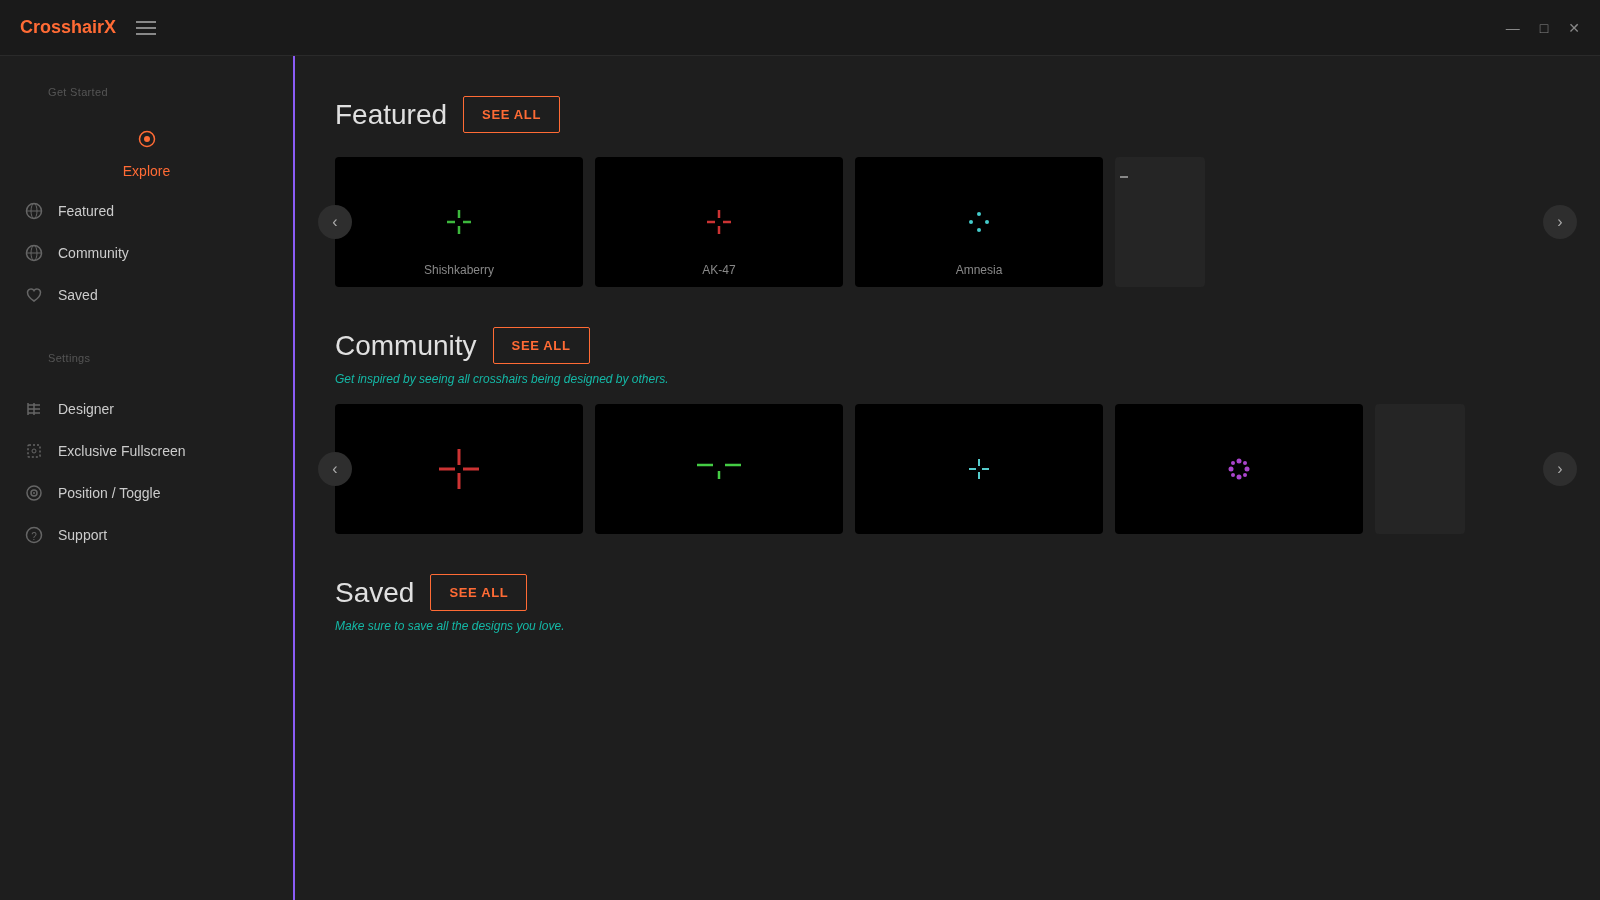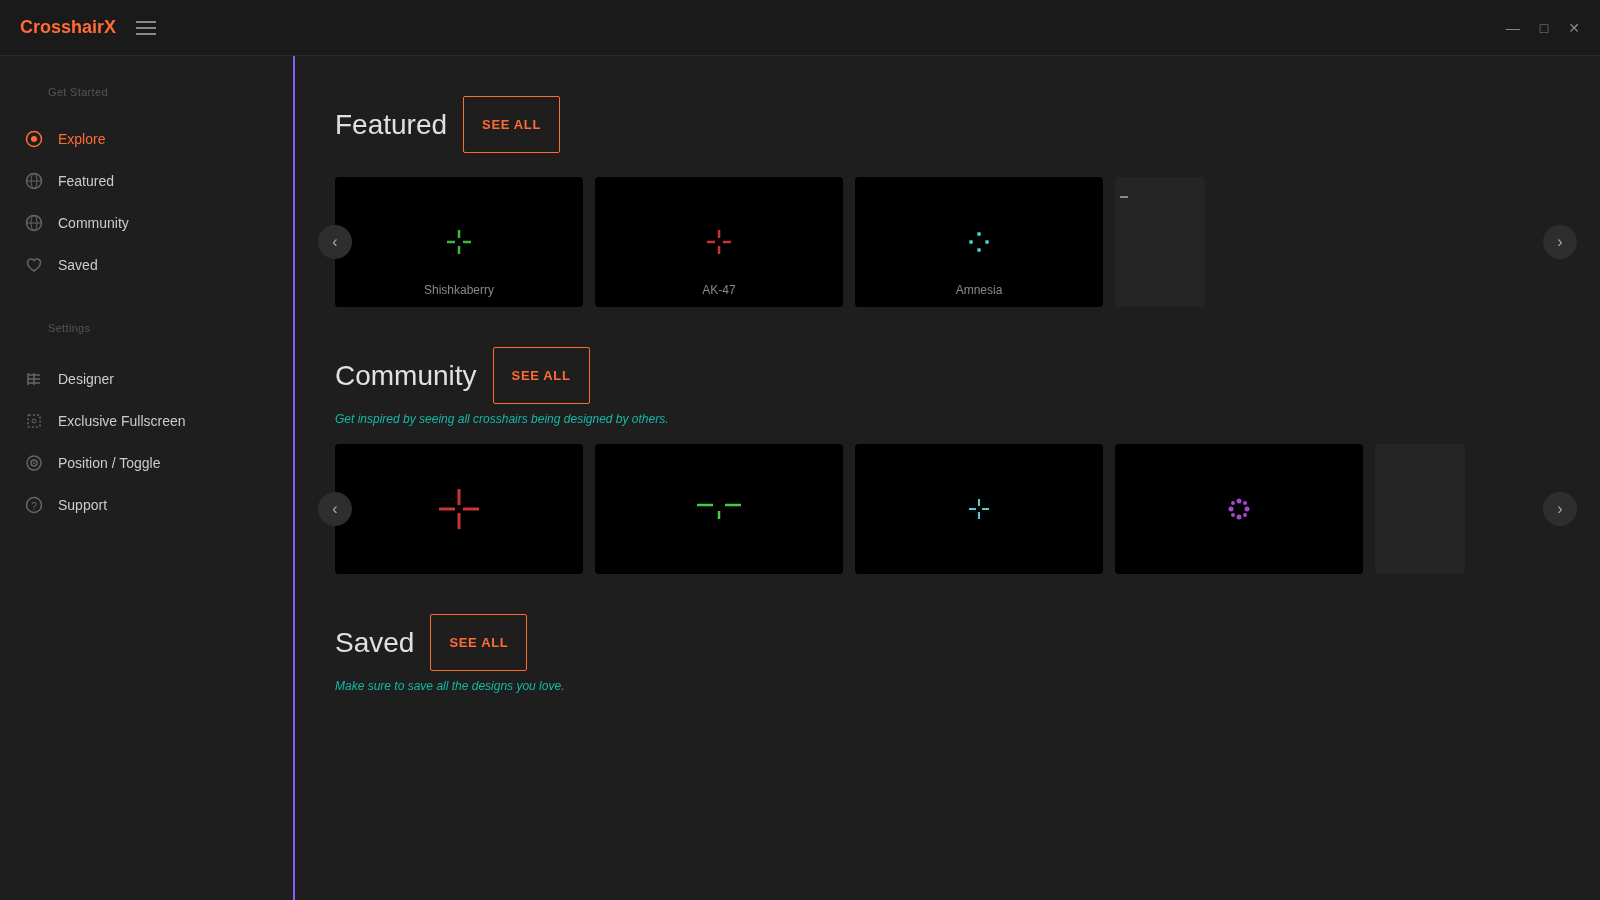--- a/index.html
+++ b/index.html
@@ -87,21 +87,21 @@
       letter-spacing: 0.03em;
     }
     .sidebar-item {
       display: flex;
       align-items: center;
       gap: 14px;
       padding: 11px 24px;
       cursor: pointer;
       transition: background 0.15s;
     }
-    .sidebar-item.active { color: #ff6b35; }
+    .sidebar-item.active { color: #ff6b35; flex-direction: column; }
     .sidebar-item-label {
       font-size: 14px;
       font-weight: 500;
     }
     .sidebar-item.active .sidebar-item-label { color: #ff6b35; }
     .sidebar-icon {
       width: 20px;
       height: 20px;
       display: flex;
       align-items: center;
@@ -132,21 +132,21 @@
     }
     .section-title {
       font-size: 28px;
       font-weight: 400;
       color: #e0e0e0;
     }
     .see-all-btn {
       border: 1.5px solid #ff6b35;
       background: transparent;
       color: #ff6b35;
-      padding: 20px 18px;
+      padding: 10px 18px;
       font-size: 13px;
       font-weight: 600;
       cursor: pointer;
       letter-spacing: 0.05em;
       border-radius: 2px;
       text-align: right;
     }
 
     
     .cards-row-wrapper {

